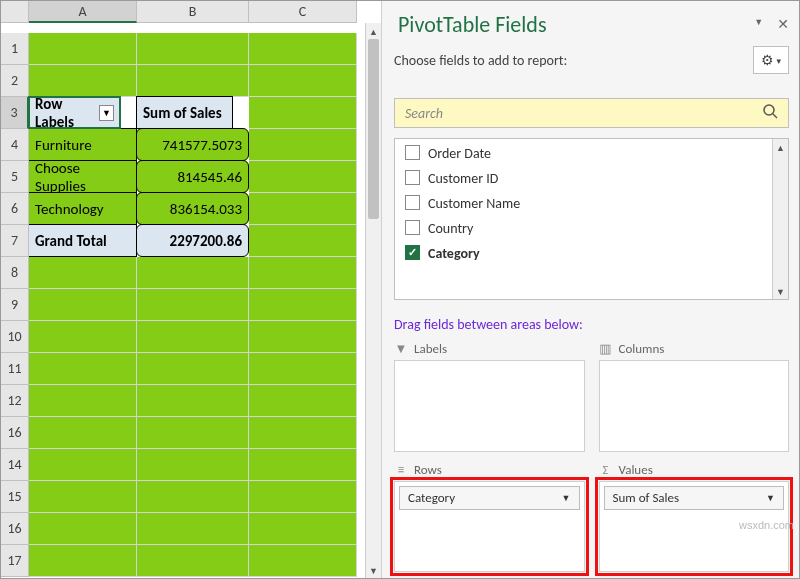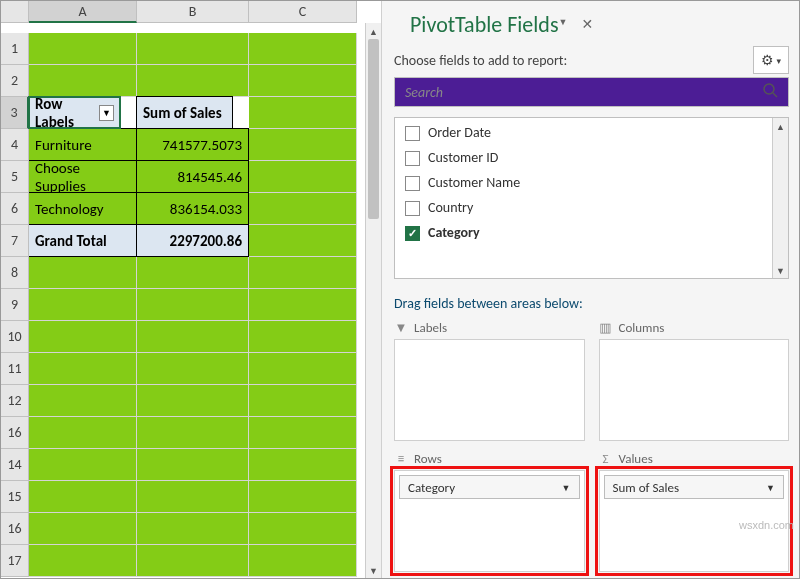--- a/index.html
+++ b/index.html
@@ -59,21 +59,21 @@
   .row-head { justify-content: center; }
   .row-head.sel { background:#d2d2d2; border-right:2px solid #217346; }
   .cell {
     border-right: 1px solid #d4d4d4;
     border-bottom: 1px solid #d4d4d4;
     padding: 0 6px;
     display: flex;
     align-items: center;
     background: #84cc16;
   }
-  .cell.num { justify-content: flex-end; }
+  .cell.num { justify-content: flex-end; border-radius: 6px; }
   .pvt {
     border: 1px solid #000;
     margin: -1px 0 0 -1px;
   }
   .pvt-head {
     background: #dce6f1;
     font-weight: bold;
     border: 1px solid #000;
     margin: -1px 16px 0 -1px;
     justify-content: space-between;
@@ -108,60 +108,60 @@
     height: 100%;
     border-left: 1px solid #d0d0d0;
     background: #f5f5f5;
     display: flex;
     flex-direction: column;
     padding: 6px 10px 6px 12px;
     font-size: 14px;
     color: #444;
   }
   .pane-header {
-    display:flex; align-items:center; justify-content:flex-start;
-    margin: 4px 0 8px 16px;
+    display:flex; align-items:center; justify-content:space-between;
+    margin: 4px 0 8px 4px;
   }
   .pane-title {
     font-size: 22px;
     color: #217346;
     font-weight: 400;
   }
   .pane-header .ctrls { display:flex; gap:14px; color:#666;}
-  .choose-row { display:flex; align-items:center; justify-content:space-between; margin-bottom:3px;}
+  .choose-row { display:flex; align-items:center; justify-content:space-between; margin-bottom:24px;}
   .gear-btn { width:36px; height:28px; border:1px solid #bfbfbf; background:#fff; display:flex; align-items:center; justify-content:center; gap:3px;}
   .search-box {
     display:flex; align-items:center;
-    border:1px solid #bfbfbf; background:#4c1d95;
+    border:1px solid #bfbfbf; background:#fef9c3;
     height:30px; padding:0 10px; margin-bottom:10px;
     color:#888; font-style:italic;
   }
   .search-box .sicon { margin-left:auto; color:#555; font-style:normal;}
   .field-list {
     border:1px solid #bfbfbf; background:#fff;
     height:162px;
     overflow:hidden;
     position:relative;
   }
   .field-list-inner { padding:2px 4px; }
   .field-item {
-    display:flex; align-items:flex-end; gap:8px;
+    display:flex; align-items:flex-start; gap:8px;
     padding:4px 6px; font-size:14px; color:#333;
   }
   .field-item.bold { font-weight:bold; }
   .chk {
     width:15px; height:15px; border:1px solid #888; background:#fff;
     display:flex; align-items:center; justify-content:center;
     font-size:11px; color:#fff;
   }
   .chk.on { background:#217346; border-color:#217346; }
   .fl-scroll { position:absolute; right:0; top:0; bottom:0; width:16px; background:#f0f0f0; border-left:1px solid #ccc; display:flex; flex-direction:column; align-items:center;}
   .fl-scroll .arrow{height:16px;font-size:9px;color:#555;display:flex;align-items:center;justify-content:center;}
   .fl-scroll .track{flex:1;}
-  .drag-label { margin:16px 0 8px 0; color:#0c4a6e; }
+  .drag-label { margin:16px 0 8px 0; color:#6d28d9; }
   .areas {
     display:grid;
     grid-template-columns: 1fr 1fr;
     grid-template-rows: 1fr 1fr;
     gap: 10px 14px;
     flex:1;
   }
   .area {
     display:flex; flex-direction:column;
   }

